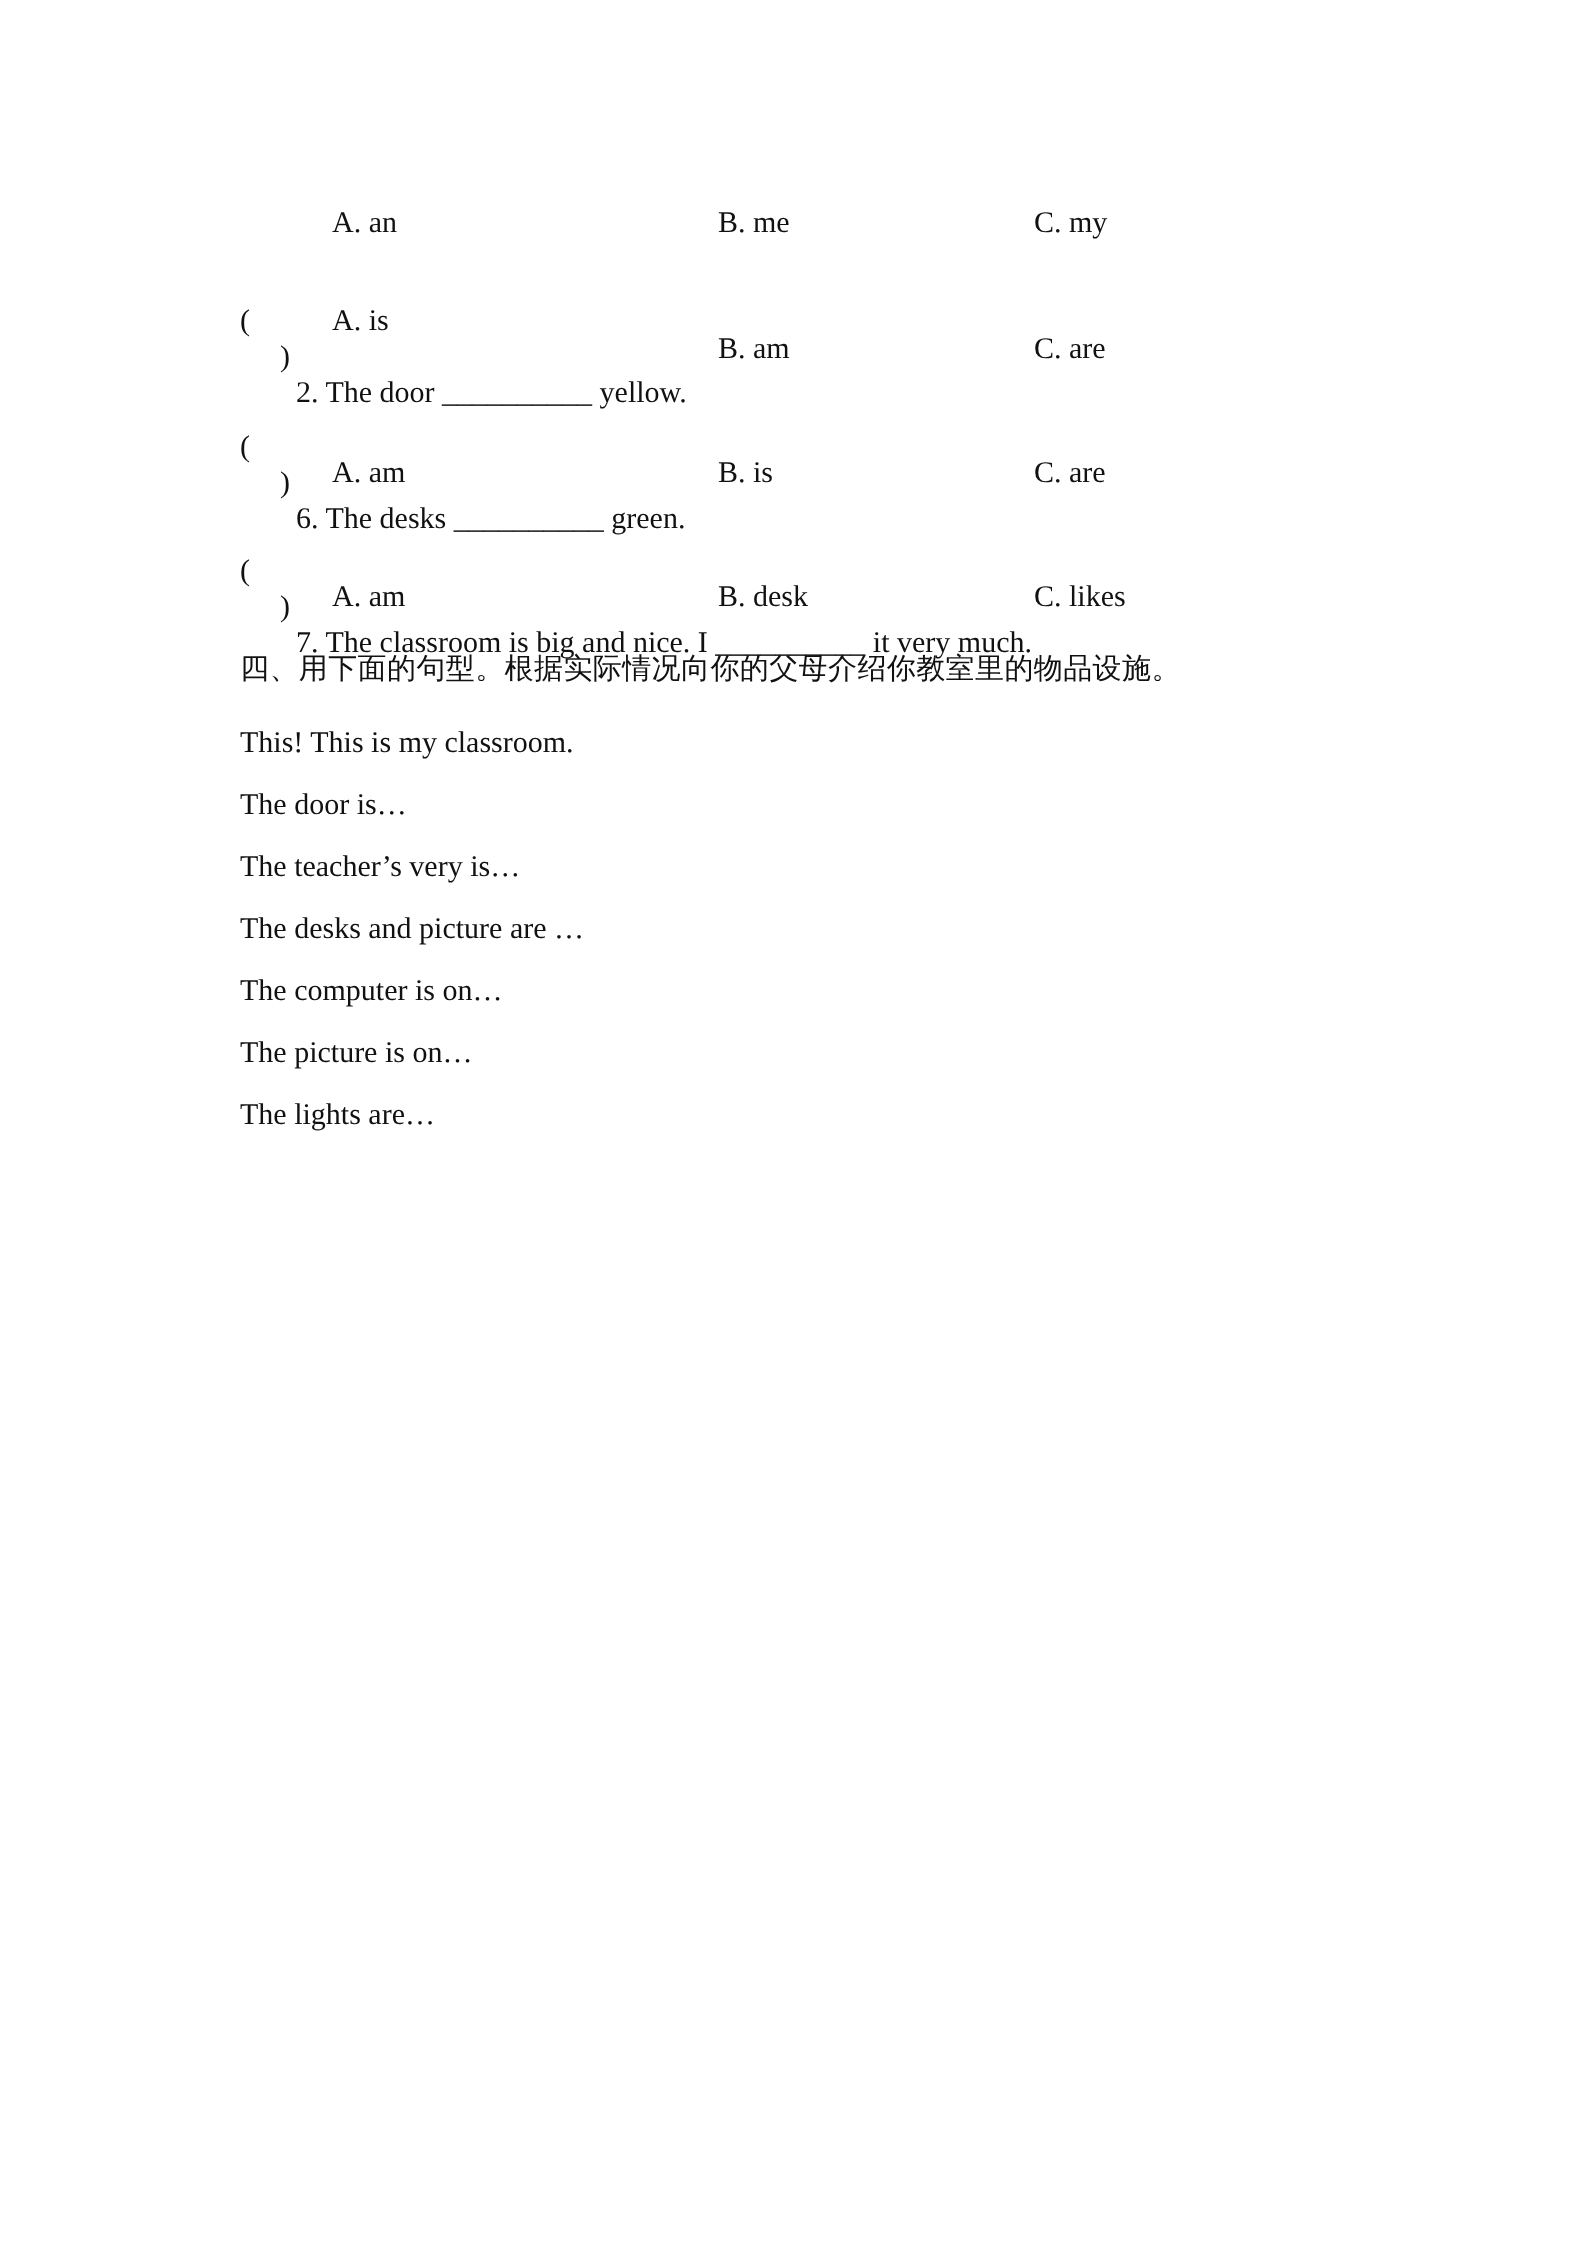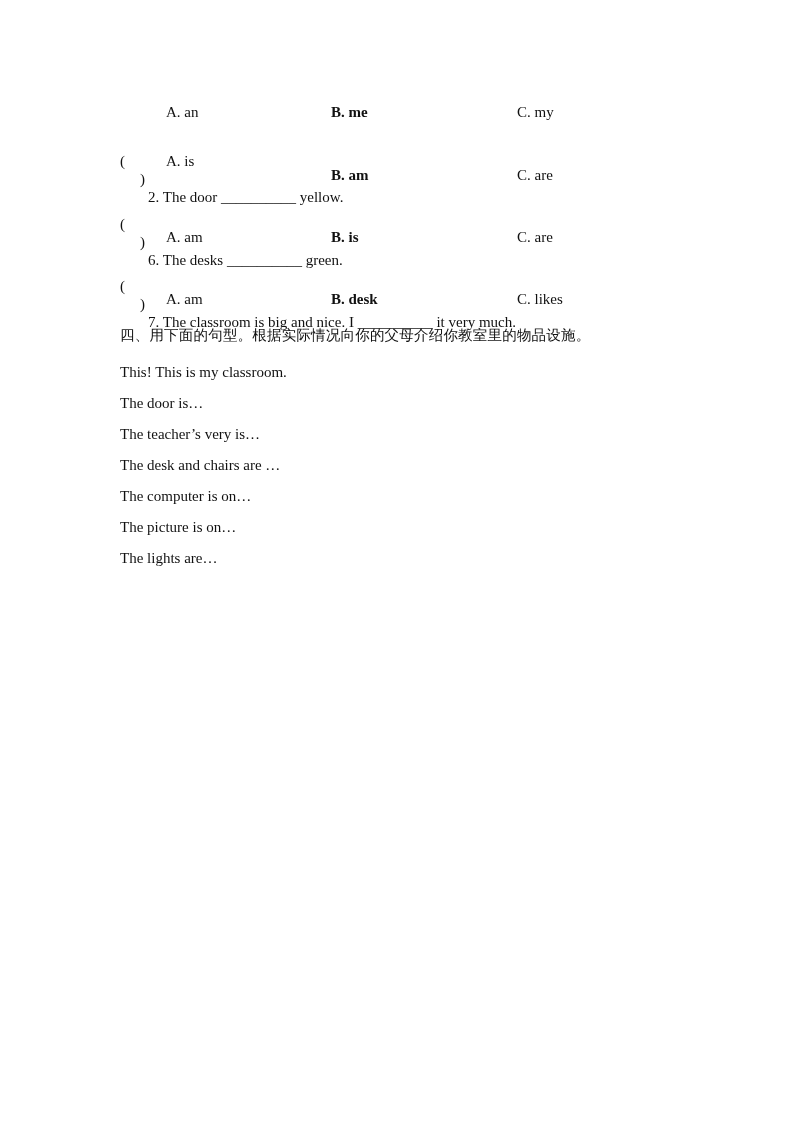--- a/index.html
+++ b/index.html
@@ -8,21 +8,21 @@
       font-family: "Liberation Serif", "DejaVu Serif", serif;
       color: #111111;
       font-size: 15px;
     }
     .line { position: absolute; white-space: pre; line-height: 18px; }
     .q { left: 120px; }
     .paren-open { position: absolute; left: 0; }
     .paren-close { position: absolute; left: 20px; }
     .qtext { position: absolute; left: 28px; text-align: right; }
     .opt-a { left: 166px; }
-    .opt-b { left: 331px; font-weight: bold; }
+    .opt-b { left: 359px; }
     .opt-c { left: 517px; text-align: center; }
     .heading { left: 120px; font-family: Liberation Serif, serif; font-size: 14.5px; letter-spacing: 0.2px; }
     .body-line { left: 120px; }
   </style>
 </head>
 <body>
 
 <div class="line opt-a" style="top:103px">A. an</div>
 <div class="line opt-b" style="top:103px">B. me</div>
 <div class="line opt-c" style="top:103px">C. my</div>
@@ -51,16 +51,16 @@
   <span class="qtext">7. The classroom is big and nice. I __________ it very much.</span>
 </div>
 <div class="line opt-a" style="top:290px">A. am</div>
 <div class="line opt-b" style="top:290px">B. desk</div>
 <div class="line opt-c" style="top:290px">C. likes</div>
 
 <div class="line heading" style="top:326px">四、用下面的句型。根据实际情况向你的父母介绍你教室里的物品设施。</div>
 <div class="line body-line" style="top:363px">This! This is my classroom.</div>
 <div class="line body-line" style="top:394px">The door is…</div>
 <div class="line body-line" style="top:425px">The teacher’s very is…</div>
-<div class="line body-line" style="top:456px">The desk and chairs are …</div>
+<div class="line body-line" style="top:456px">The desks and picture are …</div>
 <div class="line body-line" style="top:487px">The computer is on…</div>
 <div class="line body-line" style="top:518px">The picture is on…</div>
 <div class="line body-line" style="top:549px">The lights are…</div>
 
 </body></html>

